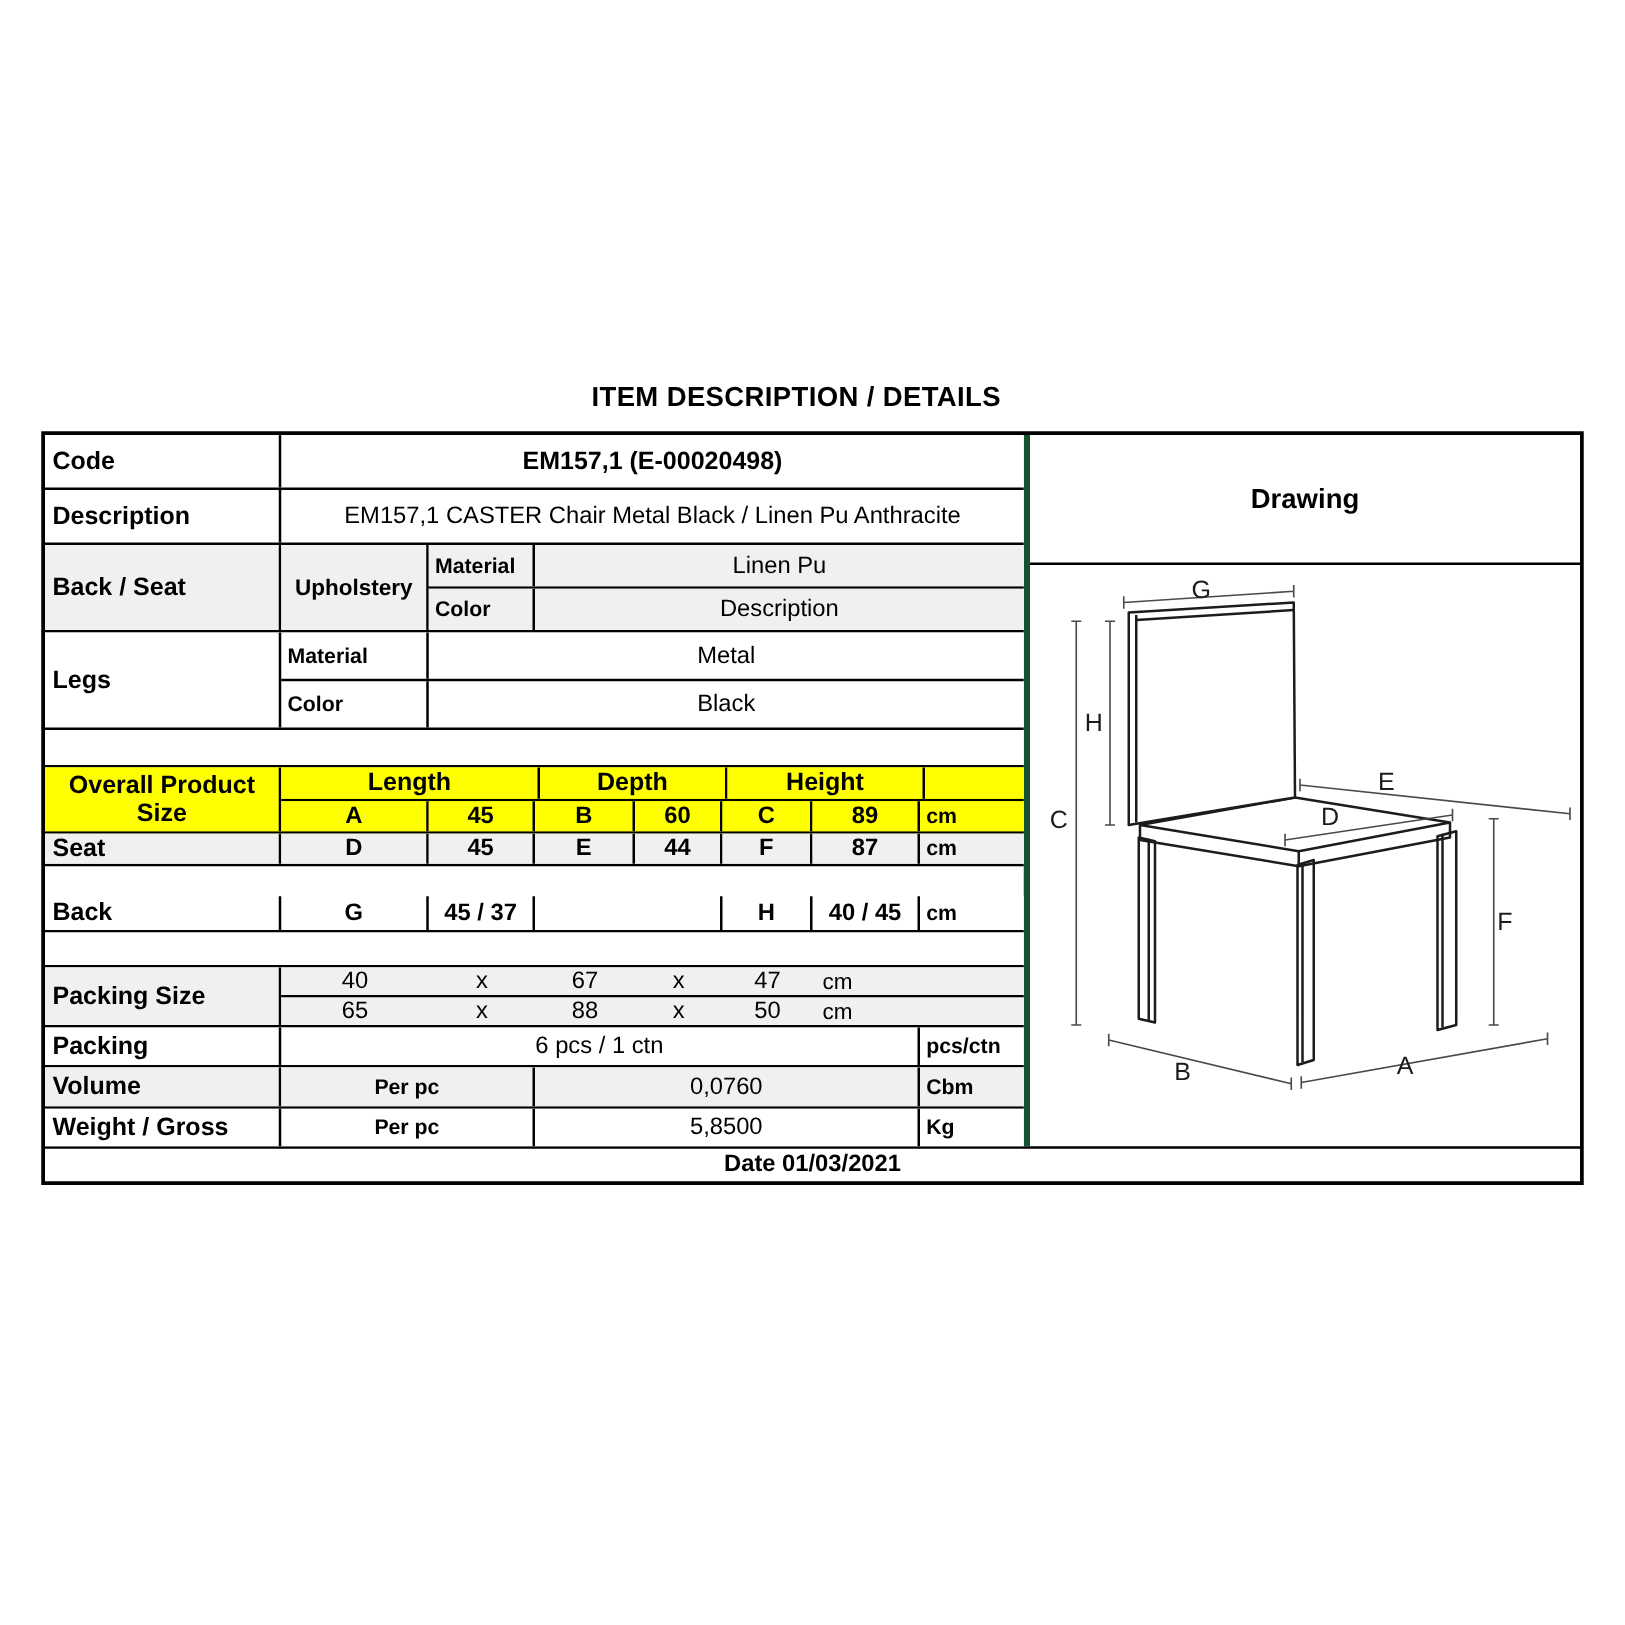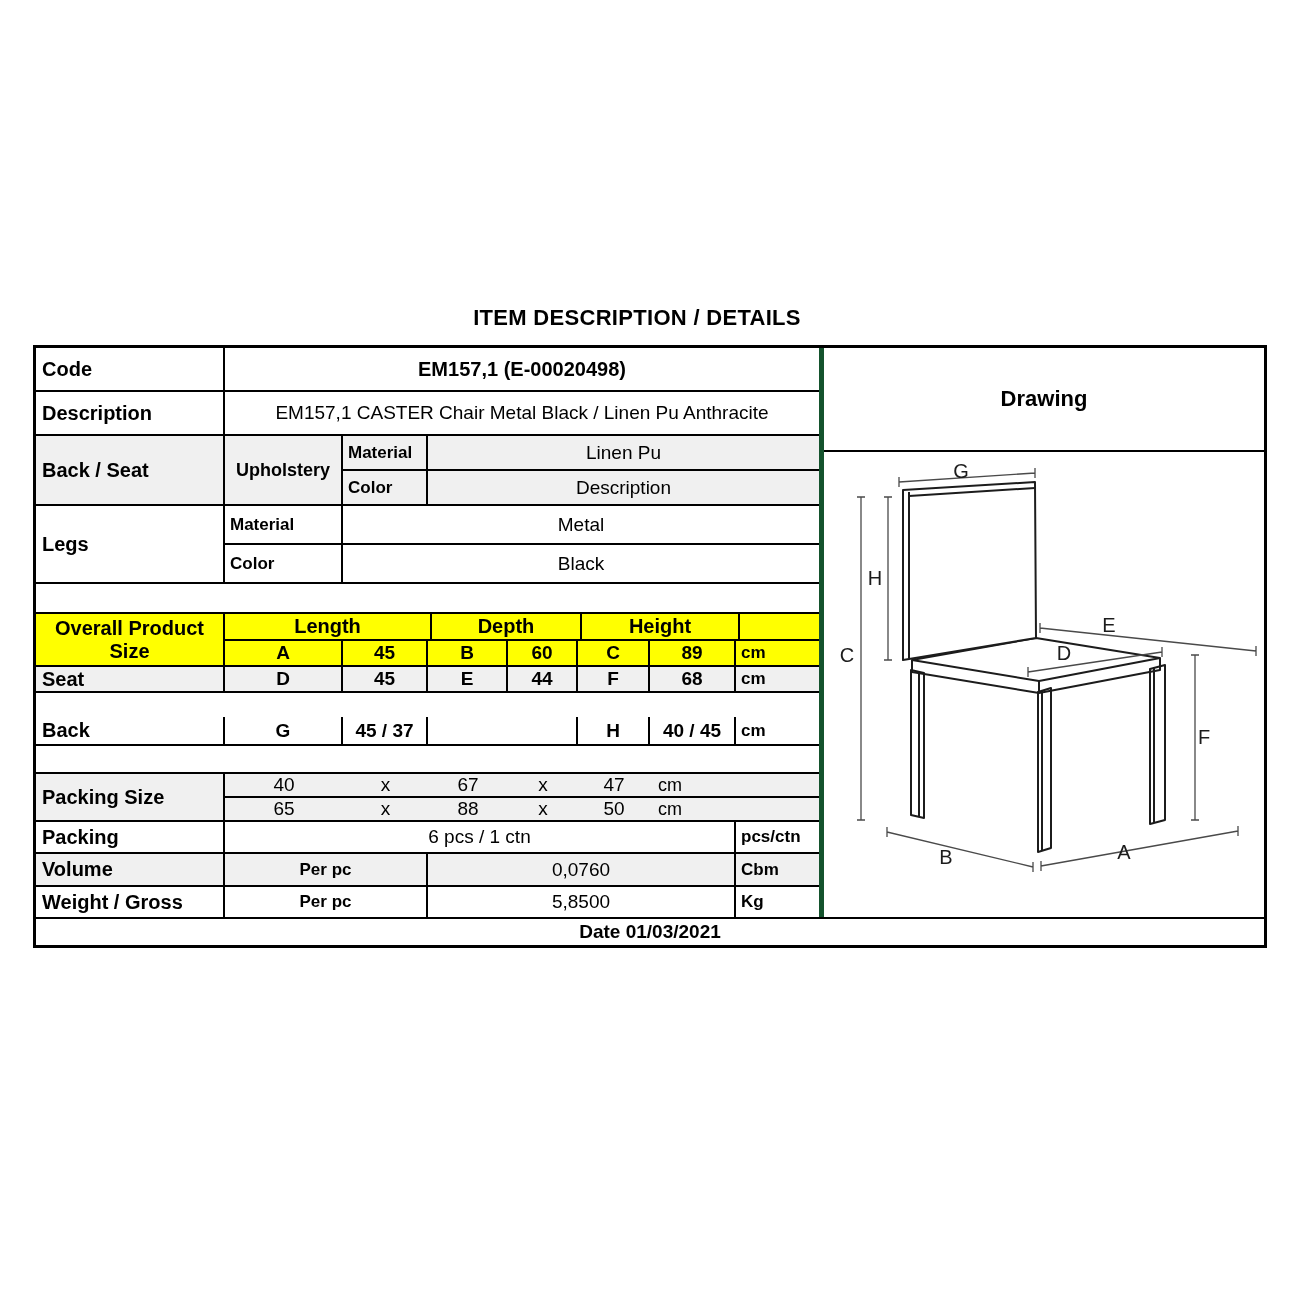--- a/index.html
+++ b/index.html
@@ -125,21 +125,21 @@
         </div>
       </div>
 
       <div class="row h26 bgg">
         <div class="c lab w0 bgg">Seat</div>
         <div class="c key w1 bgg">D</div>
         <div class="c num w2 bgg">45</div>
         <div class="c key w3 bgg">E</div>
         <div class="c num w4 bgg">44</div>
         <div class="c key w5 bgg">F</div>
-        <div class="c num w6 bgg">68</div>
+        <div class="c num w6 bgg">87</div>
         <div class="c cl ff unit bgg">cm</div>
       </div>
 
       <div class="row h29">
         <div class="c lab w0">Back</div>
         <div class="c key w1">G</div>
         <div class="c num w2">45 / 37</div>
         <div class="c wmrg"></div>
         <div class="c key w5">H</div>
         <div class="c num w6">40 / 45</div>

